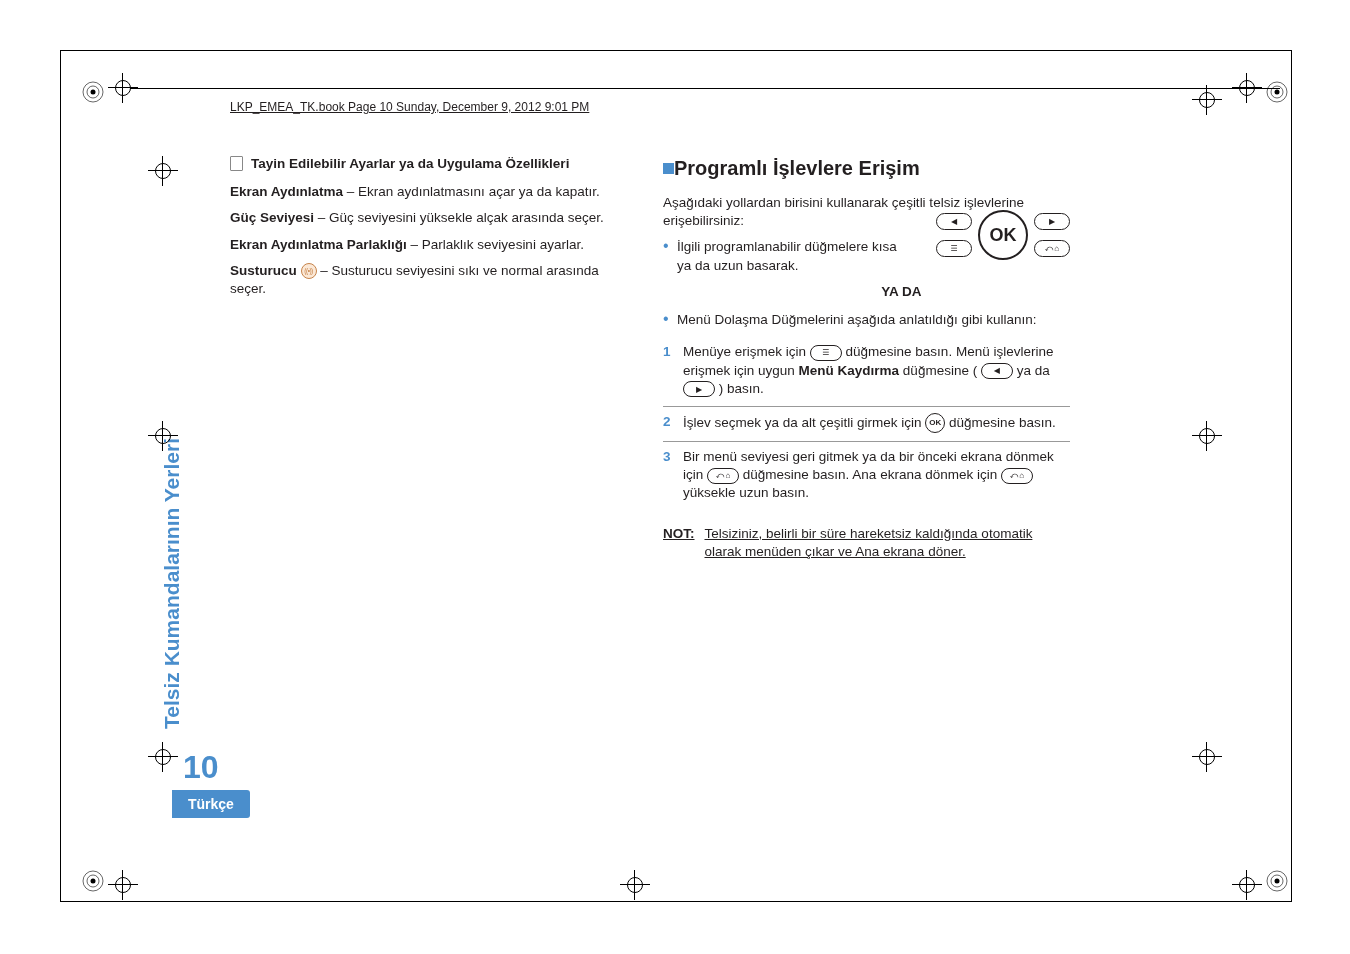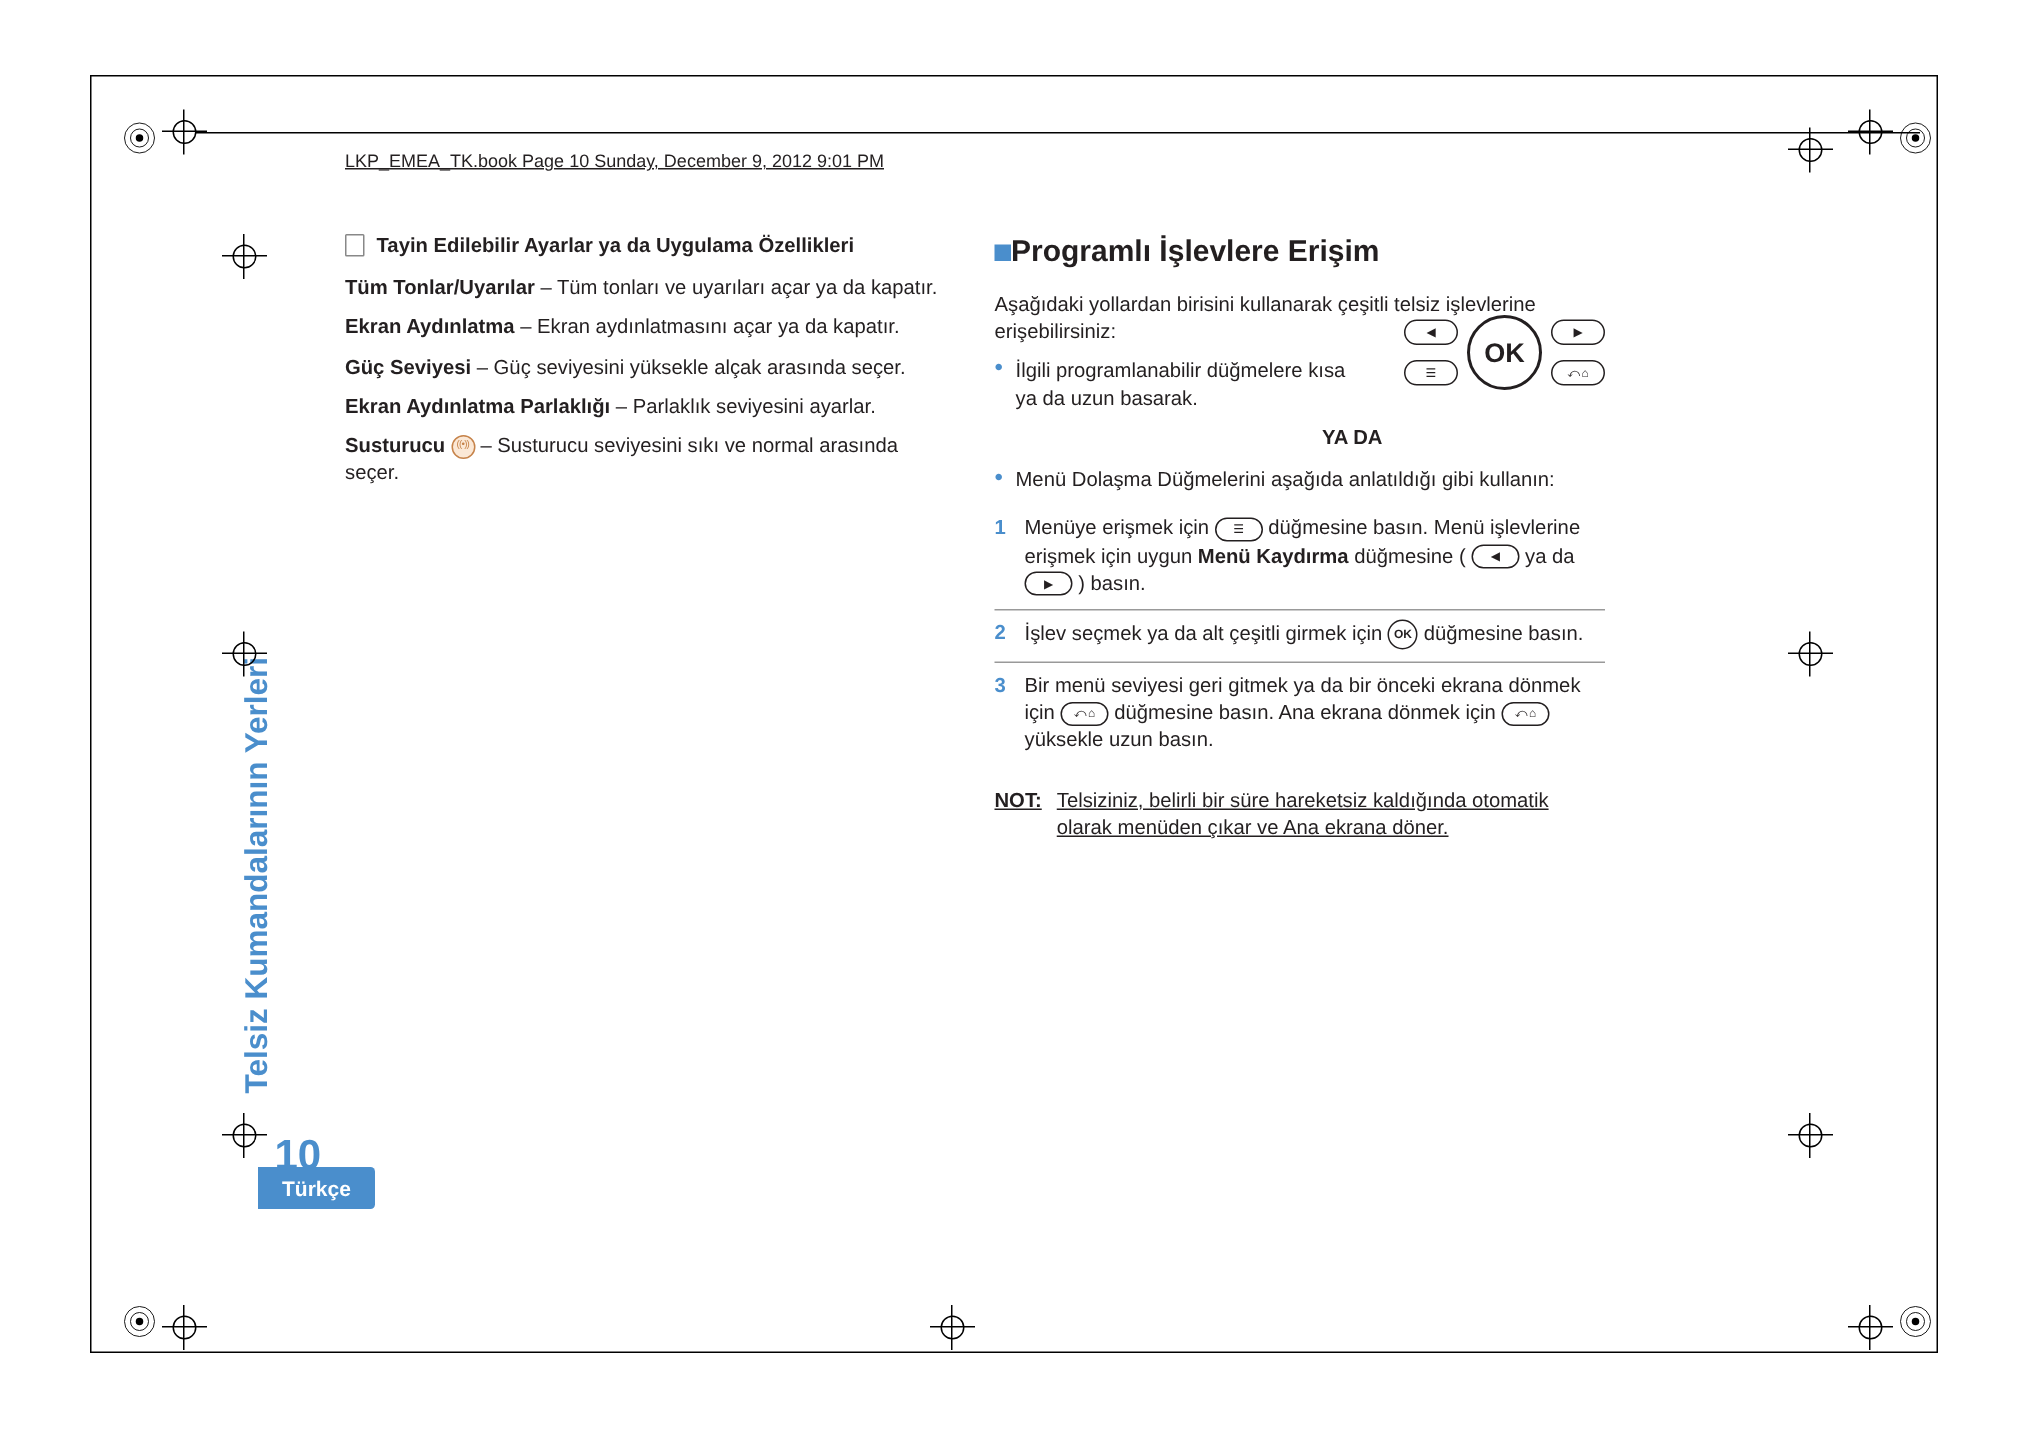--- a/index.html
+++ b/index.html
@@ -193,28 +193,28 @@
     transform-origin: left bottom;
     font-size: 21px;
     font-weight: bold;
     color: #4a8ecc;
     white-space: nowrap;
   }
   .page-num {
     position: absolute;
     left: 183px;
     bottom: 168px;
-    font-size: 28px;
+    font-size: 32px;
     font-weight: bold;
     color: #4a8ecc;
   }
   .lang-tab {
     position: absolute;
     left: 172px;
-    bottom: 148px;
+    bottom: 136px;
     background: #4a8ecc;
     color: #fff;
     font-weight: bold;
     padding: 6px 16px 6px 16px;
     font-size: 14px;
     border-top-right-radius: 3px;
     border-bottom-right-radius: 3px;
   }
 
   
@@ -258,23 +258,20 @@
 <div class="lang-tab">Türkçe</div>
 
 <div class="main">
 
   <div class="col">
     <div class="section-title-left">
       <span class="doc-icon"></span>
       <span>Tayin Edilebilir Ayarlar ya da Uygulama Özellikleri</span>
     </div>
 
-    <p class="def">
-      <b>Tüm Tonlar/Uyarılar</b><span> – </span><span>Tüm tonları ve uyarıları açar ya da kapatır.</span>
-    </p>
     <p class="def">
       <b>Ekran Aydınlatma</b><span> – </span><span>Ekran aydınlatmasını açar ya da kapatır.</span>
     </p>
     <p class="def">
       <b>Güç Seviyesi</b><span> – </span><span>Güç seviyesini yüksekle alçak arasında seçer.</span>
     </p>
     <p class="def">
       <b>Ekran Aydınlatma Parlaklığı</b><span> – </span><span>Parlaklık seviyesini ayarlar.</span>
     </p>
     <p class="def">

